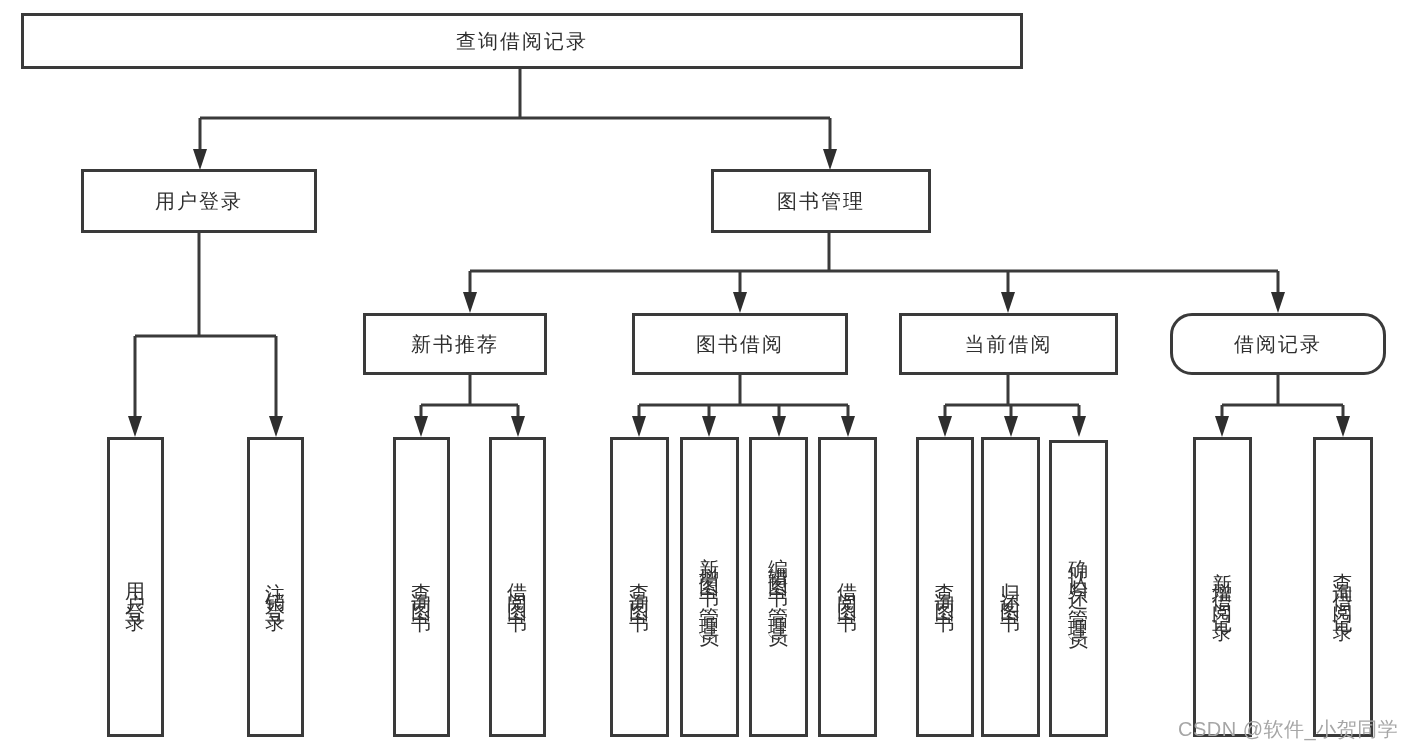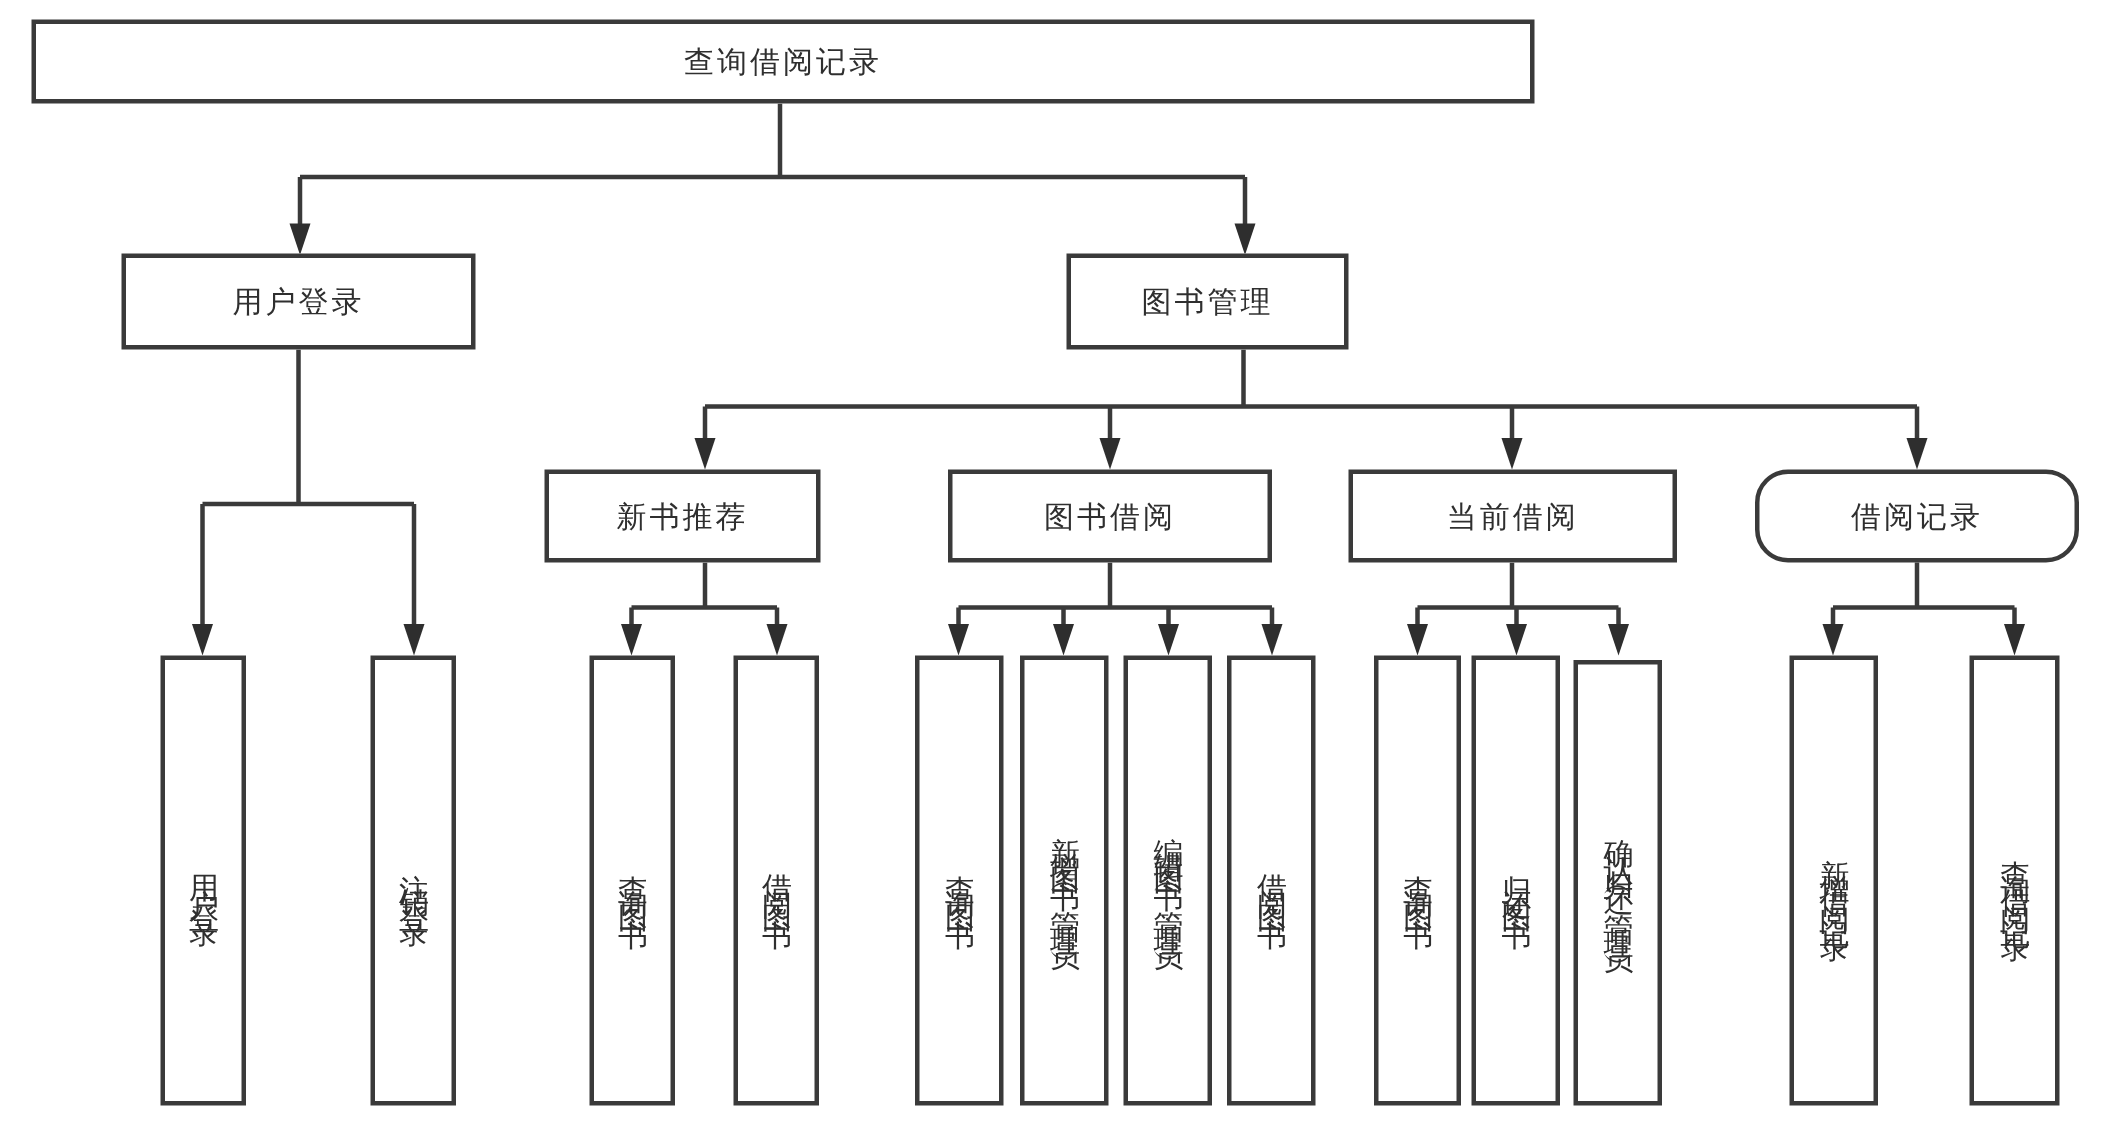--- a/index.html
+++ b/index.html
@@ -91,21 +91,21 @@
       <polygon points="1004,416 1018,416 1011,437"></polygon>
       <polygon points="1072,416 1086,416 1079,437"></polygon>
       <polygon points="1215,416 1229,416 1222,437"></polygon>
       <polygon points="1336,416 1350,416 1343,437"></polygon>
     </g>
   </svg>
 
   <div class="box h" style="left:21px; top:13px; width:1002px; height:56px;">查询借阅记录</div>
 
   <div class="box h" style="left:81px; top:169px; width:236px; height:64px;">用户登录</div>
-  <div class="box h" style="left:711px; top:169px; width:188px; height:64px;">图书管理</div>
+  <div class="box h" style="left:711px; top:169px; width:220px; height:64px;">图书管理</div>
 
   <div class="box h" style="left:363px; top:313px; width:184px; height:62px;">新书推荐</div>
   <div class="box h" style="left:899px; top:313px; width:219px; height:62px;">当前借阅</div>
   <div class="box h" style="left:632px; top:313px; width:216px; height:62px;">图书借阅</div>
   <div class="box h" style="left:1170px; top:313px; width:216px; height:62px;border-radius:22px;">借阅记录</div>
 
   <div class="box v" style="left:107px; top:437px; width:57px; height:300px;">用户登录</div>
   <div class="box v" style="left:247px; top:437px; width:57px; height:300px;">注销登录</div>
 
   <div class="box v" style="left:393px; top:437px; width:57px; height:300px;">查询图书</div>
@@ -116,14 +116,15 @@
   <div class="box v" style="left:749px; top:437px; width:59px; height:300px;">编辑图书（管理员）</div>
   <div class="box v" style="left:818px; top:437px; width:59px; height:300px;">借阅图书</div>
 
   <div class="box v" style="left:916px; top:437px; width:58px; height:300px;">查询图书</div>
   <div class="box v" style="left:981px; top:437px; width:59px; height:300px;">归还图书</div>
   <div class="box v" style="left:1049px; top:440px; width:59px; height:297px;">确认归还（管理员）</div>
 
   <div class="box v" style="left:1193px; top:437px; width:59px; height:300px;">新增借阅记录</div>
   <div class="box v" style="left:1313px; top:437px; width:60px; height:300px;">查询借阅记录</div>
 
+  <div class="watermark">CSDN @软件_小贺同学</div>
 
 </div>
 
 </body></html>

